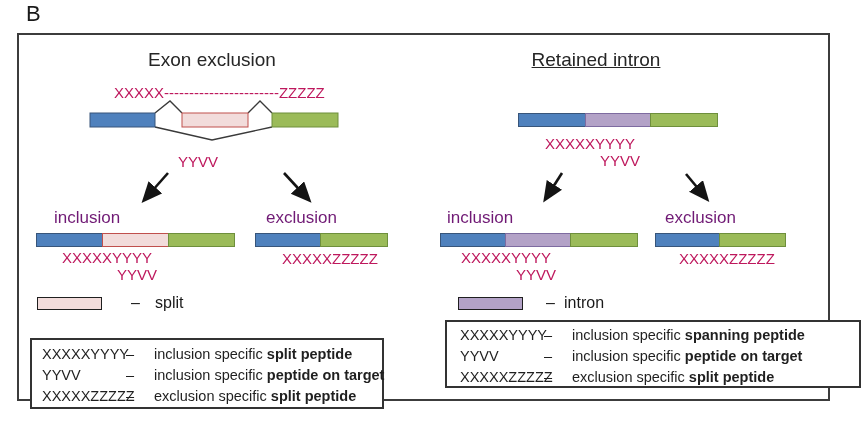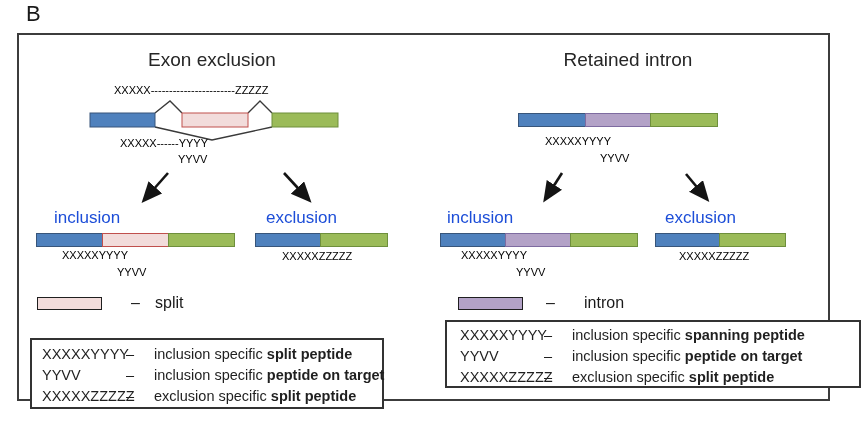--- a/index.html
+++ b/index.html
@@ -7,22 +7,22 @@
     position:relative; width:863px; height:434px; background:#ffffff;
     font-family:"Liberation Sans", sans-serif; color:#1f1f1f; overflow:hidden;
   }
   .abs { position:absolute; }
   .fig-label { position:absolute; left:26px; top:1px; font-size:22px; color:#1a1a1a; }
   .frame {
     position:absolute; left:17px; top:33px; width:813px; height:368px;
     border:2px solid #3c3c3c; box-sizing:border-box; background:#ffffff;
   }
   .panel-title { position:absolute; width:200px; text-align:center; font-size:19px; color:#262626; }
-  .seq { position:absolute; font-size:11px; white-space:pre; color:#000000; }
-  .branch-label { position:absolute; font-size:17px; color:#1d4ed8; }
+  .seq { position:absolute; font-size:15px; white-space:pre; color:#be185d; }
+  .branch-label { position:absolute; font-size:17px; color:#701a75; }
   .bar-seg { position:absolute; height:14px; box-sizing:border-box; border:1px solid; }
   .seg-blue   { background:#4f81bd; border-color:#38557a; }
   .seg-pink   { background:#f2dcdb; border-color:#c0504d; }
   .seg-green  { background:#9bbb59; border-color:#6e8f3c; }
   .seg-purple { background:#b3a2c7; border-color:#7e6ba0; }
   .swatch { position:absolute; width:65px; height:13px; box-sizing:border-box; border:1px solid; }
   .legend-dash { position:absolute; font-size:16px; color:#1a1a1a; }
   .legend-word { position:absolute; font-size:16px; color:#1a1a1a; }
   .legend-box {
     position:absolute; border:2px solid #333333; box-sizing:border-box; background:#ffffff;
@@ -49,21 +49,20 @@
 
   <svg class="abs" style="left:85px; top:96px;" width="265" height="50" viewBox="0 0 265 50">
     <polyline class="jline" points="70,17 85,5 97,17"></polyline>
     <polyline class="jline" points="163,17 175,5 187,17"></polyline>
     <polyline class="jline" points="70,31 127,44 187,31"></polyline>
     <rect x="5" y="17" width="65" height="14" fill="#4f81bd" stroke="#38557a"></rect>
     <rect x="97" y="17" width="66" height="14" fill="#f2dcdb" stroke="#c0504d"></rect>
     <rect x="187" y="17" width="66" height="14" fill="#9bbb59" stroke="#6e8f3c"></rect>
   </svg>
 
-  <div class="seq" style="left:120px; top:137px;">XXXXX------YYYY</div>
   <div class="seq" style="left:178px; top:153px;">YYVV</div>
 
   <div class="branch-label" style="left:54px; top:208px;">inclusion</div>
   <div class="bar-seg seg-blue" style="left:36px;  top:233px; width:67px;"></div>
   <div class="bar-seg seg-pink" style="left:102px; top:233px; width:67px;"></div>
   <div class="bar-seg seg-green" style="left:168px; top:233px; width:67px;"></div>
   <div class="seq" style="left:62px; top:249px;">XXXXXYYYY</div>
   <div class="seq" style="left:117px; top:266px;">YYVV</div>
 
   <div class="branch-label" style="left:266px; top:208px;">exclusion</div>
@@ -80,21 +79,21 @@
       <span class="code">XXXXXYYYY</span><span class="ldash">–</span><span class="ldesc"><span>inclusion specific </span><b>split peptide</b></span>
     </div>
     <div class="lrow" style="top:25px;">
       <span class="code">YYVV</span><span class="ldash">–</span><span class="ldesc"><span>inclusion specific </span><b>peptide on target</b></span>
     </div>
     <div class="lrow" style="top:46px;">
       <span class="code">XXXXXZZZZZ</span><span class="ldash">–</span><span class="ldesc"><span>exclusion specific </span><b>split peptide</b></span>
     </div>
   </div>
 
-  <div class="panel-title" style="left:528px; top:49px;">Retained intron</div>
+  <div class="panel-title" style="left:496px; top:49px;text-decoration:underline;">Retained intron</div>
 
 
   <div class="bar-seg seg-blue" style="left:518px; top:113px; width:68px;"></div>
   <div class="bar-seg seg-purple" style="left:585px; top:113px; width:66px;"></div>
   <div class="bar-seg seg-green" style="left:650px; top:113px; width:68px;"></div>
 
   <div class="seq" style="left:545px; top:135px;">XXXXXYYYY</div>
   <div class="seq" style="left:600px; top:152px;">YYVV</div>
 
   <div class="branch-label" style="left:447px; top:208px;">inclusion</div>
@@ -104,21 +103,21 @@
   <div class="seq" style="left:461px; top:249px;">XXXXXYYYY</div>
   <div class="seq" style="left:516px; top:266px;">YYVV</div>
 
   <div class="branch-label" style="left:665px; top:208px;">exclusion</div>
   <div class="bar-seg seg-blue" style="left:655px; top:233px; width:65px;"></div>
   <div class="bar-seg seg-green" style="left:719px; top:233px; width:67px;"></div>
   <div class="seq" style="left:679px; top:250px;">XXXXXZZZZZ</div>
 
   <div class="swatch seg-purple" style="left:458px; top:297px;"></div>
   <div class="legend-dash" style="left:546px; top:294px;">–</div>
-  <div class="legend-word" style="left:584px; top:294px;">intron</div>
+  <div class="legend-word" style="left:564px; top:294px;">intron</div>
 
   <div class="legend-box" style="left:445px; top:320px; width:416px; height:68px;">
     <div class="lrow" style="left:13px; top:3px;">
       <span class="code">XXXXXYYYY</span><span class="ldash">–</span><span class="ldesc"><span>inclusion specific </span><b>spanning peptide</b></span>
     </div>
     <div class="lrow" style="left:13px; top:24px;">
       <span class="code">YYVV</span><span class="ldash">–</span><span class="ldesc"><span>inclusion specific </span><b>peptide on target</b></span>
     </div>
     <div class="lrow" style="left:13px; top:45px;">
       <span class="code">XXXXXZZZZZ</span><span class="ldash">–</span><span class="ldesc"><span>exclusion specific </span><b>split peptide</b></span>

